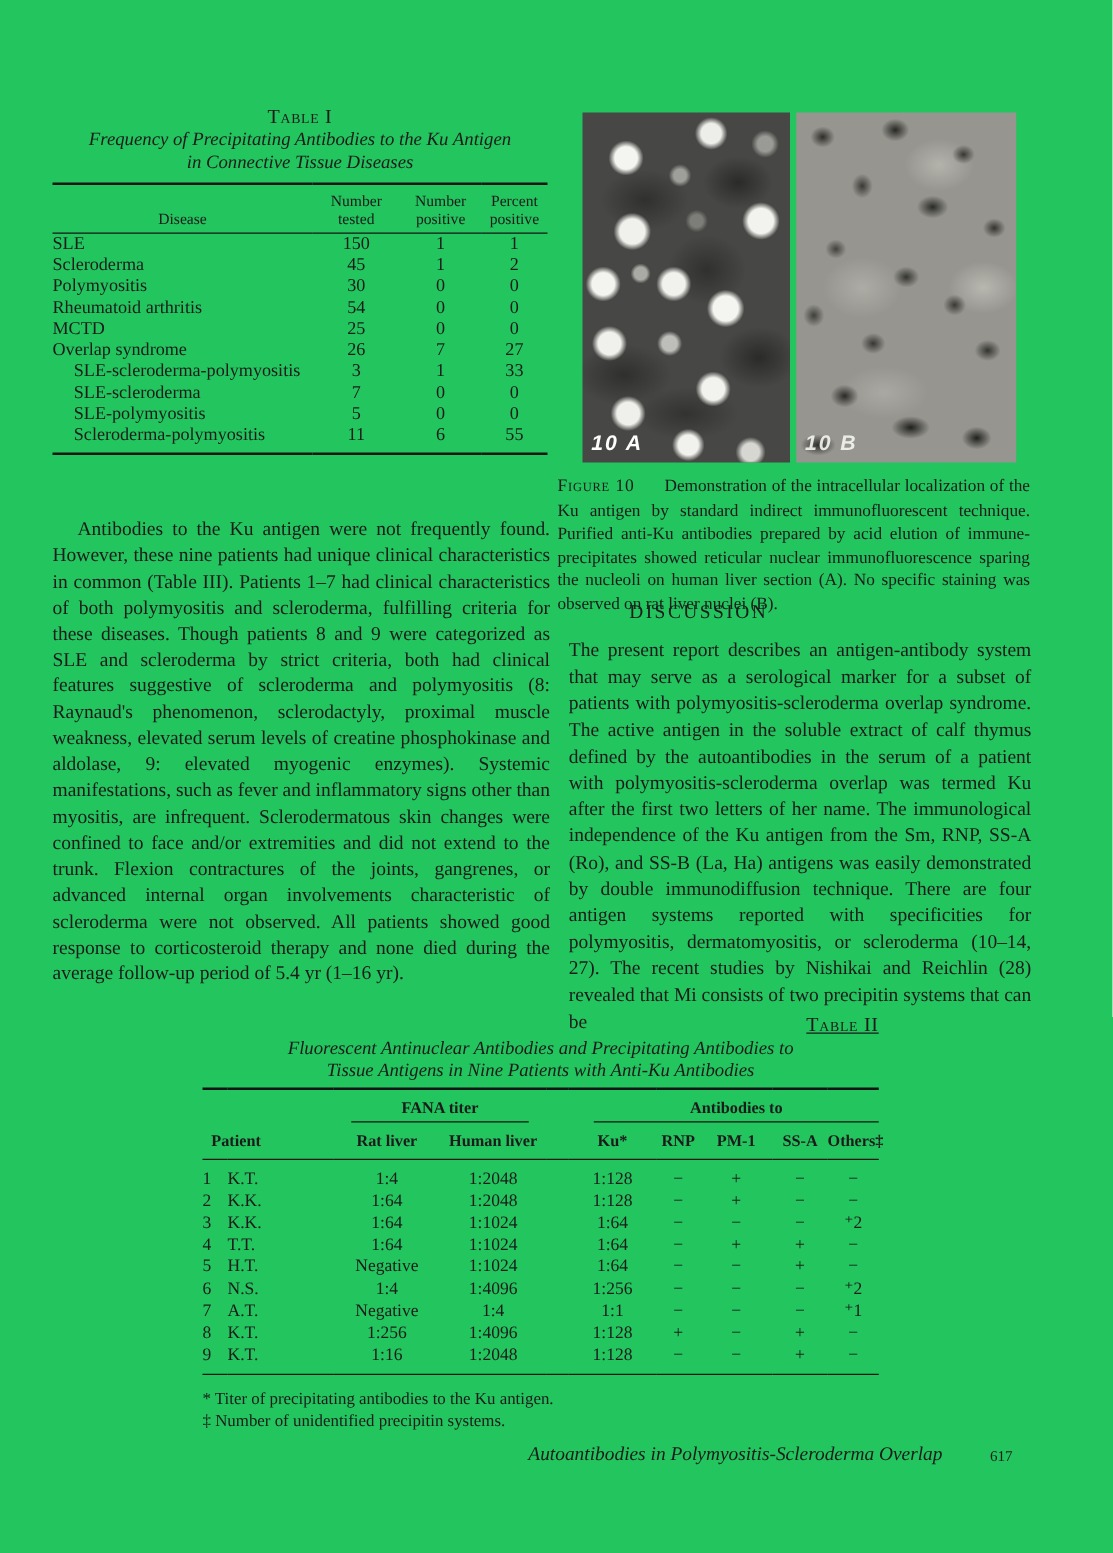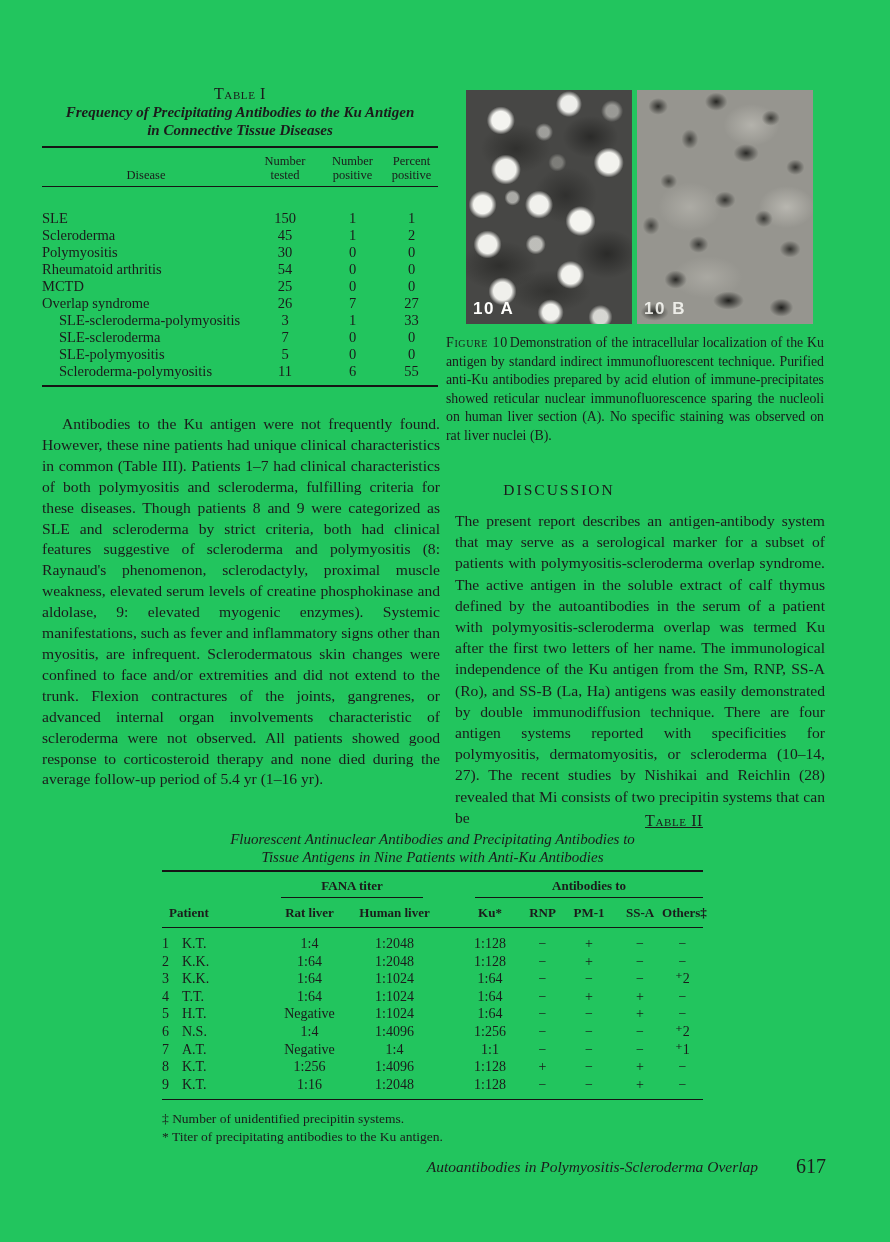--- a/index.html
+++ b/index.html
@@ -3,40 +3,40 @@
 <meta charset="utf-8">
 <style>
   html,body{margin:0;padding:0;background:#ffffff;}
   .page{position:relative;width:890px;height:1242px;background:#22c55e;overflow:hidden;
         font-family:"Liberation Serif","DejaVu Serif",serif;color:#1b1b1b;}
   .sc{font-variant:small-caps;letter-spacing:.6px;}
 
   
   .table1-block{position:absolute;left:42px;top:85px;width:396px;}
   .tbl-label{text-align:center;font-size:16px;line-height:18px;}
-  .tbl-caption{text-align:center;font-style:italic;font-size:15px;line-height:18px;font-weight:bold;}
+  .tbl-caption{text-align:center;font-style:italic;font-size:15px;line-height:18px;}
   table.t1{width:100%;table-layout:fixed;border-collapse:collapse;margin-top:7px;
            border-top:2px solid #151515;border-bottom:2px solid #151515;}
   table.t1 th{font-weight:normal;font-size:12.5px;line-height:14px;white-space:pre-line;
               padding:6px 0 4px;border-bottom:1.5px solid #151515;vertical-align:bottom;text-align:center;}
   table.t1 td{font-size:14.5px;line-height:17px;padding:0;}
-  table.t1 tbody tr:first-child td{padding-top:23px;}
+  table.t1 tbody tr:first-child td{padding-top:0;}
   table.t1 tbody tr:last-child td{padding-bottom:5px;}
   .c-disease{text-align:left;}
   .c-num{text-align:center;}
   td.indent{padding-left:17px !important;}
 
   
   .left-para{position:absolute;left:42px;top:414px;width:398px;}
   .left-para p{margin:0;font-size:15.6px;line-height:20.9px;text-align:justify;text-indent:20px;}
 
   
   .figure-block{position:absolute;left:446px;top:90px;width:378px;}
   .panels{display:flex;gap:5px;margin-left:20px;}
-  .panel{height:234px;position:relative;}
+  .panel{height:280px;position:relative;font-style:italic;}
   .panel-a{width:166px;background-color:#474745;
     background-image:
       radial-gradient(circle at 21% 13%, #f4f4f0 9px, rgba(244,244,240,0) 14px),
       radial-gradient(circle at 62% 6%, #ededea 8px, rgba(238,238,238,0) 13px),
       radial-gradient(circle at 88% 9%, rgba(222,222,216,.55) 6px, rgba(0,0,0,0) 11px),
       radial-gradient(circle at 47% 18%, rgba(230,230,225,.55) 5px, rgba(0,0,0,0) 9px),
       radial-gradient(circle at 86% 31%, #f2f2ee 10px, rgba(242,242,238,0) 15px),
       radial-gradient(circle at 24% 34%, #f0f0ec 10px, rgba(0,0,0,0) 15px),
       radial-gradient(circle at 55% 31%, rgba(205,205,198,.4) 5px, rgba(0,0,0,0) 9px),
       radial-gradient(circle at 10% 49%, #f3f3ef 9px, rgba(0,0,0,0) 14px),
@@ -74,21 +74,21 @@
       radial-gradient(ellipse 17px 13px at 82% 93%, rgba(18,18,16,.9), rgba(0,0,0,0) 70%),
       radial-gradient(ellipse 20px 12px at 10% 95%, rgba(20,20,18,.8), rgba(0,0,0,0) 70%),
       radial-gradient(ellipse 40px 30px at 65% 15%, rgba(235,233,225,.35), rgba(0,0,0,0) 70%),
       radial-gradient(ellipse 45px 35px at 30% 50%, rgba(225,223,215,.3), rgba(0,0,0,0) 70%),
       radial-gradient(ellipse 40px 30px at 85% 50%, rgba(235,233,225,.4), rgba(0,0,0,0) 70%),
       radial-gradient(ellipse 50px 30px at 40% 80%, rgba(215,213,205,.3), rgba(0,0,0,0) 70%);}
   .panel-label{position:absolute;left:7px;bottom:5px;font-family:"Liberation Sans","DejaVu Sans",sans-serif;
                font-weight:bold;font-size:17px;color:#fdfdfb;letter-spacing:1.5px;}
   .panel-b .panel-label{color:rgba(248,248,244,.88);}
   .fig-caption{margin:10px 0 0;font-size:13.8px;line-height:18.6px;text-align:justify;}
-  .figlabel{padding-right:2px;font-size:14px;}
+  .figlabel{padding-right:24px;font-size:14px;}
 
   
   .discussion-block{position:absolute;left:455px;top:481px;width:370px;}
   .disc-head{margin:0;font-size:15.5px;font-weight:normal;letter-spacing:2px;width:208px;text-align:center;}
   .discussion-block p{margin:11px 0 12px;font-size:15.6px;line-height:21.2px;text-align:justify;}
 
   
   .table2-block{position:absolute;left:162px;top:812px;width:541px;}
   .t2-title{text-align:right;font-size:16px;line-height:18px;text-decoration:underline;}
   .t2-caption{text-align:center;font-style:italic;font-size:15px;line-height:18px;}
@@ -101,23 +101,23 @@
   .t2 .hdr th{padding:7px 0 6px;border-bottom:1.5px solid #151515;vertical-align:bottom;}
   .t2 .hdr th.h-left{text-align:left;padding-left:7px;}
   table.t2 td{font-size:14px;line-height:17.6px;padding:0;text-align:center;}
   table.t2 td.c-left{text-align:left;}
   table.t2 tbody tr:first-child td{padding-top:7px;}
   table.t2 tbody tr:last-child td{padding-bottom:6px;}
   .fn{margin-top:10px;font-size:13.5px;line-height:18px;}
   .fn div{margin:0;}
 
   
-  .page-footer{position:absolute;top:1155px;right:64px;display:flex;align-items:center;gap:38px;}
+  .page-footer{position:absolute;top:1155px;right:80px;display:flex;align-items:flex-end;gap:38px;}
   .running{font-style:italic;font-size:15.5px;}
-  .pgnum{font-size:20px;}
+  .pgnum{font-size:12px;}
 </style>
 </head>
 <body>
 
 <div class="page">
 
   <section class="table1-block">
     <div class="tbl-label sc">Table I</div>
     <div class="tbl-caption">Frequency of Precipitating Antibodies to the Ku Antigen</div>
     <div class="tbl-caption">in Connective Tissue Diseases</div>
@@ -370,22 +370,22 @@
             <td></td>
             <td>1:128</td>
             <td>−</td>
             <td>−</td>
             <td>+</td>
             <td>−</td>
           </tr>
       </tbody>
     </table>
     <div class="fn">
+      <div>* Titer of precipitating antibodies to the Ku antigen.</div>
       <div>‡ Number of unidentified precipitin systems.</div>
-      <div>* Titer of precipitating antibodies to the Ku antigen.</div>
     </div>
   </section>
 
   <footer class="page-footer">
     <span class="running">Autoantibodies in Polymyositis-Scleroderma Overlap</span>
     <span class="pgnum">617</span>
   </footer>
 
 </div>
 

